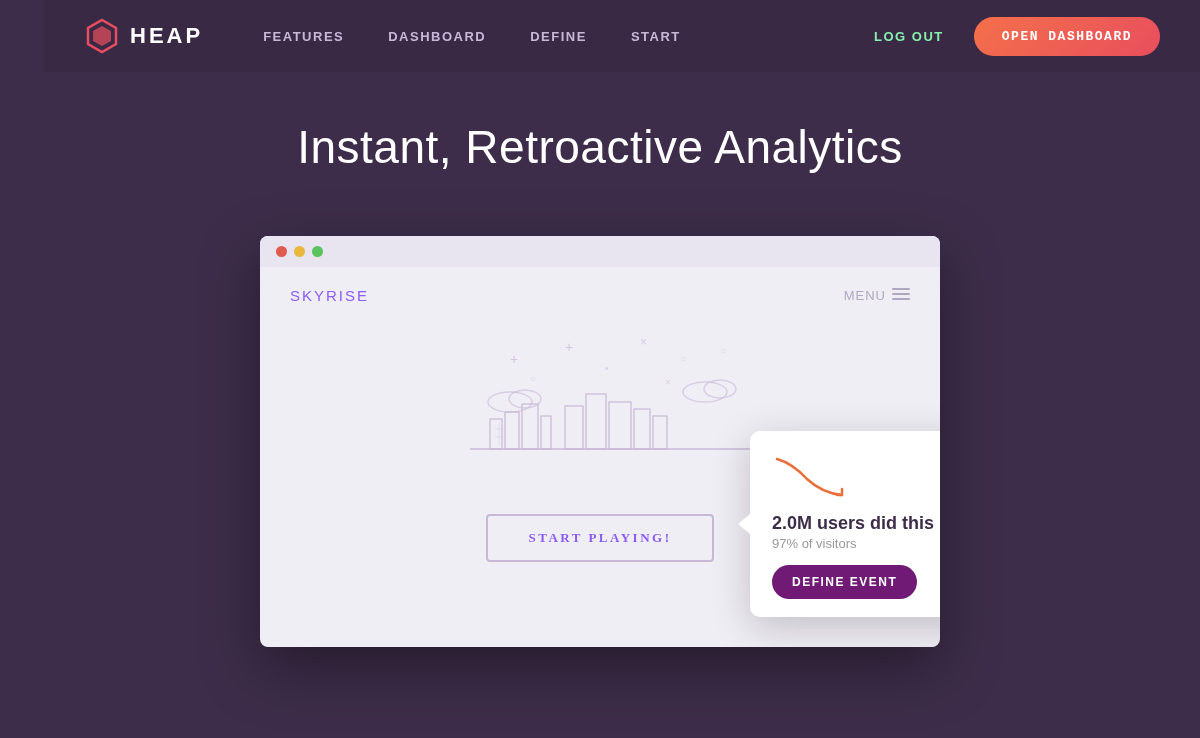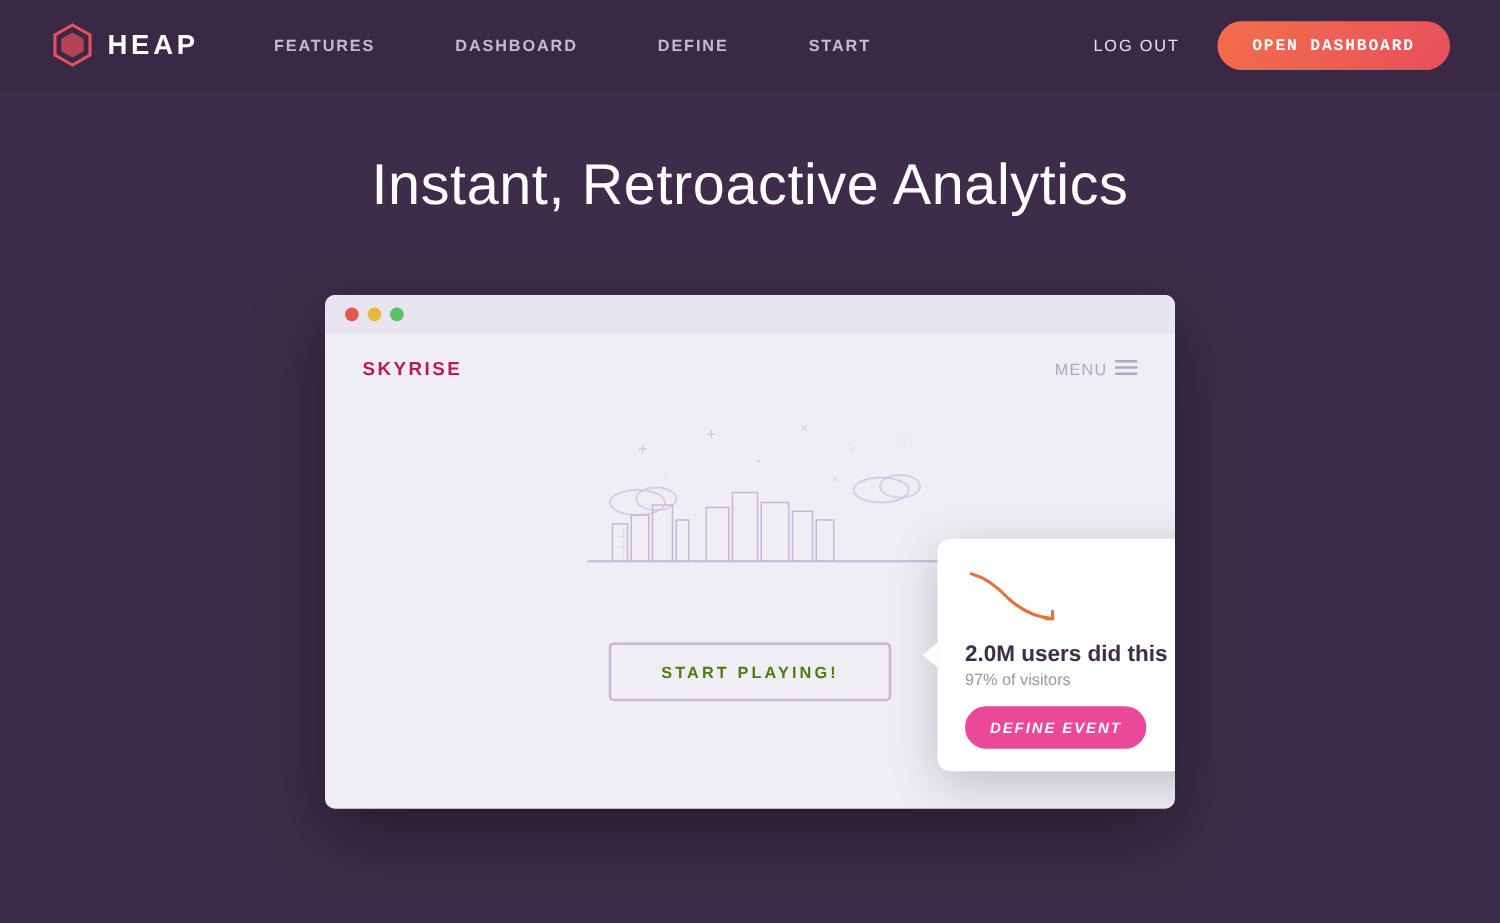--- a/index.html
+++ b/index.html
@@ -11,59 +11,60 @@
       font-family: 'Helvetica Neue', Arial, sans-serif;
     }
 
     
     .navbar {
       display: flex;
       align-items: center;
       padding: 0 40px;
       height: 72px;
       background: #3a2945;
+      margin-left: 44px;
     }
     .logo-wrap {
       display: flex;
       align-items: center;
       gap: 10px;
       margin-right: 60px;
     }
     .logo-icon {
       width: 36px;
       height: 36px;
     }
     .logo-text {
       color: #fff;
       font-size: 22px;
       font-weight: 700;
       letter-spacing: 3px;
     }
     .nav-links {
       display: flex;
-      gap: 64px;
+      gap: 44px;
       flex: 1;
     }
     .nav-link {
       color: #c8b8d8;
       font-size: 13px;
       font-weight: 600;
       letter-spacing: 1.5px;
       text-decoration: none;
       cursor: pointer;
     }
     .nav-right {
       display: flex;
       align-items: center;
       gap: 30px;
     }
     .logout-btn {
-      color: #e5e5e5;
-      font-size: 13px;
-      font-weight: 400;
+      color: #86efac;
+      font-size: 13px;
+      font-weight: 700;
       letter-spacing: 1.5px;
       cursor: pointer;
       background: none;
       border: none;
     }
     .open-dashboard-btn {
       background: linear-gradient(135deg, #f4704a, #e84e5e);
       color: #fff;
       font-size: 13px;
       font-weight: 700;
@@ -125,23 +126,23 @@
       position: relative;
     }
     .app-header {
       display: flex;
       justify-content: space-between;
       align-items: center;
       margin-bottom: 30px;
     }
     .app-name {
       font-size: 15px;
-      font-weight: 700;
+      font-weight: 400;
       letter-spacing: 2px;
-      color: #be185d;
+      color: #8b5cf6;
       text-align: right;
     }
     .app-menu {
       display: flex;
       align-items: flex-start;
       gap: 6px;
       color: #b0a8c0;
       font-size: 13px;
       letter-spacing: 1px;
     }
@@ -166,27 +167,28 @@
       position: relative;
     }
 
     
     .start-btn {
       display: block;
       margin: 0 auto;
       background: transparent;
       border: 2px solid #c8b8d8;
       border-radius: 4px;
-      color: #4d7c0f;
+      color: #8b5cf6;
       font-size: 13px;
       font-weight: 700;
       letter-spacing: 2.5px;
       padding: 14px 40px;
       cursor: pointer;
       text-align: left;
+      font-family: Liberation Serif, serif;
     }
 
     
     .tooltip-card {
       position: absolute;
       right: -60px;
       bottom: 30px;
       width: 250px;
       background: #fff;
       border-radius: 10px;
@@ -215,31 +217,30 @@
       font-weight: 700;
       color: #3d2d4a;
       margin-bottom: 2px;
     }
     .tooltip-sub {
       font-size: 13px;
       color: #999;
       margin-bottom: 14px;
     }
     .define-btn {
-      background: #ec4899;
+      background: #701a75;
       color: #fff;
       font-size: 12px;
       font-weight: 700;
       letter-spacing: 1.5px;
       border: none;
       border-radius: 20px;
       padding: 10px 20px;
       cursor: pointer;
       display: inline-block;
-      font-style: italic;
     }
   </style>
 </head>
 <body>
 
 <nav class="navbar">
   <div class="logo-wrap">
 
     <svg class="logo-icon" viewBox="0 0 36 36">
       <polygon points="18,2 32,10 32,26 18,34 4,26 4,10" fill="none" stroke="#e84e5e" stroke-width="2.5"></polygon>

